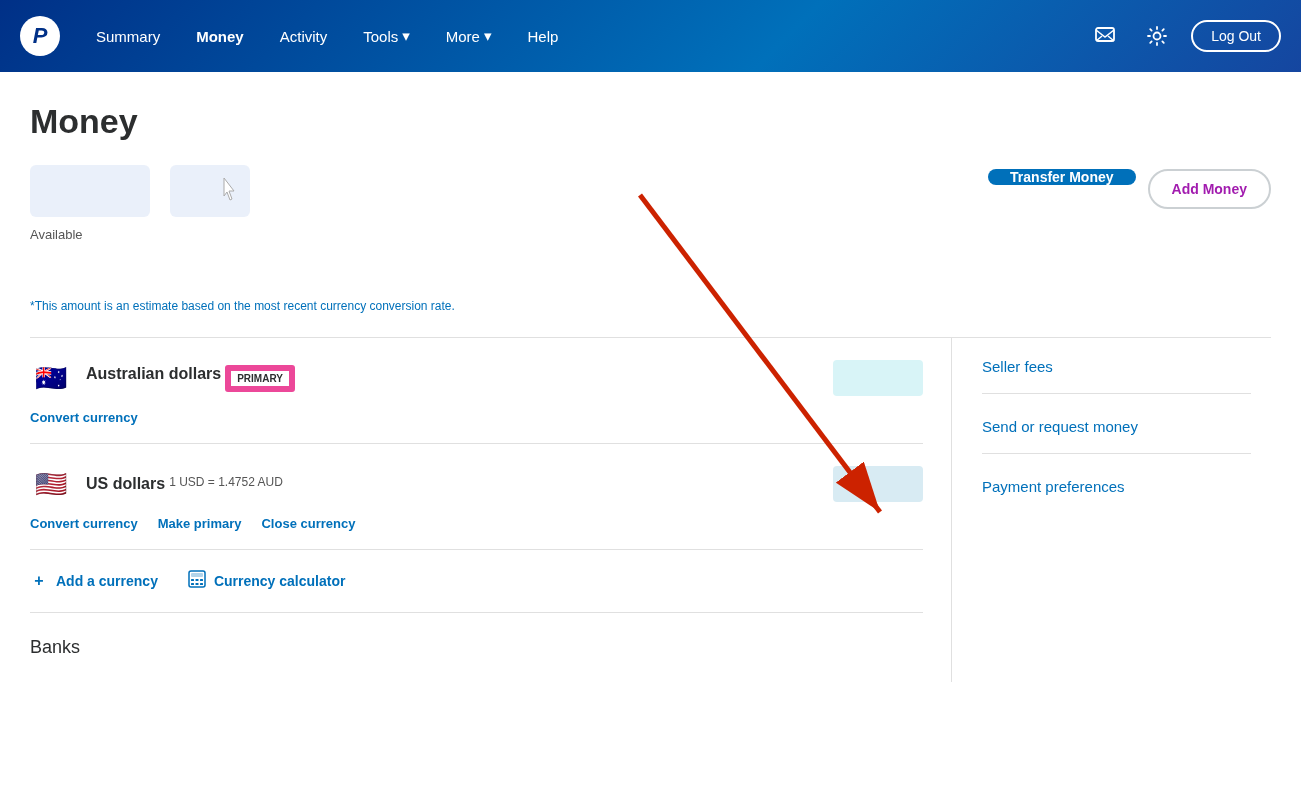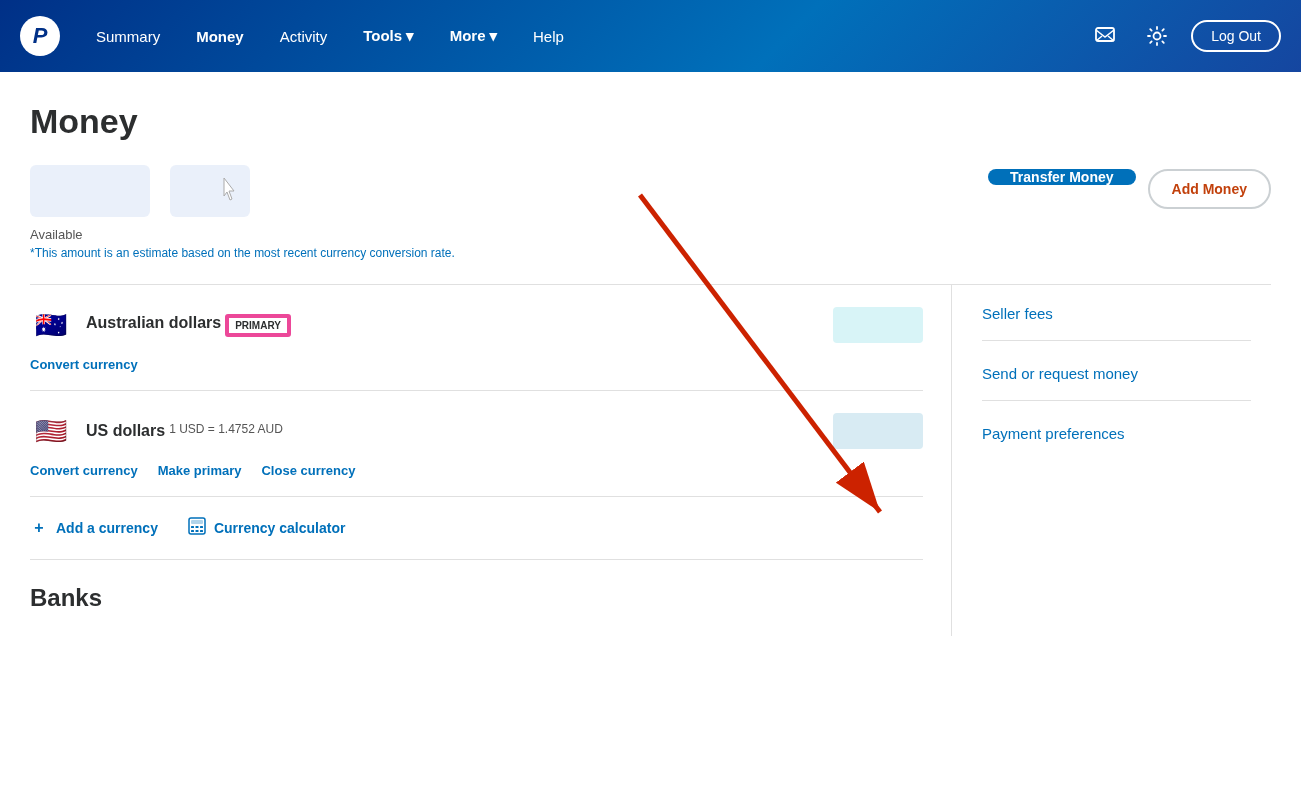--- a/index.html
+++ b/index.html
@@ -32,21 +32,21 @@
       color: #fff; text-decoration: none; font-size: 15px; padding: 0 18px; height: 88px;
       display: flex; align-items: center; cursor: pointer; white-space: nowrap;
       position: relative;
     }
     .nav-link.active { font-weight: bold; }
     .nav-link.active::after {
       content: '';
       position: absolute; bottom: 0; left: 18px; right: 18px; height: 3px;
       background: #fff; border-radius: 2px 2px 0 0;
     }
-    .nav-link-with-arrow { display: flex; gap: 4px; font-weight: bold; }
+    .nav-link-with-arrow { display: flex; align-items: center; gap: 4px; }
     .nav-right { display: flex; align-items: center; gap: 16px; margin-left: auto; }
     .nav-icon-btn {
       background: none; border: none; cursor: pointer; color: #fff;
       width: 36px; height: 36px; display: flex; align-items: center; justify-content: center;
       font-size: 20px; border-radius: 50%;
     }
     .logout-btn {
       border: 2px solid #fff; background: transparent; color: #fff;
       padding: 6px 18px; border-radius: 20px; font-size: 14px; cursor: pointer; font-weight: 500;
     }
@@ -59,29 +59,29 @@
     .balance-section {
       display: flex; align-items: flex-start; justify-content: space-between;
       border-bottom: 1px solid #e0e0e0; padding-bottom: 24px; margin-bottom: 0;
     }
     .balance-left { display: flex; flex-direction: column; }
     .balance-boxes { display: flex; gap: 20px; margin-bottom: 10px; }
     .balance-box-placeholder {
       width: 120px; height: 52px; background: #dce6f7; border-radius: 6px; opacity: 0.6;
     }
     .balance-box-placeholder.small { width: 80px; }
-    .available-label { font-size: 13px; color: #555; margin-bottom: 4px; }
-    .estimate-note { font-size: 12px; color: #0070ba; }
+    .available-label { font-size: 13px; color: #555; margin-bottom: 16px; }
+    .estimate-note { font-size: 12px; color: #0070ba; margin-top: 41px; }
     .balance-right { display: flex; gap: 12px; align-items: flex-start; padding-top: 4px; }
     .btn-transfer {
       background: #0070ba; color: #fff; border: none;
       padding: 0 22px; border-radius: 24px; font-size: 14px; font-weight: 600; cursor: pointer;
     }
     .btn-add-money {
-      background: #fff; color: #c2410c; border: 2px solid #cbd0d3;
+      background: #fff; color: #a21caf; border: 2px solid #cbd0d3;
       padding: 10px 22px; border-radius: 24px; font-size: 14px; font-weight: 600; cursor: pointer;
     }
 
     
     .currencies-wrapper {
       display: flex; gap: 0;
     }
     .currencies-left { flex: 1; }
     .currencies-right {
       width: 320px; padding: 20px 20px 20px 30px;
@@ -102,21 +102,21 @@
     .currency-header { display: flex; align-items: center; justify-content: space-between; margin-bottom: 10px; }
     .currency-info { display: flex; align-items: center; gap: 12px; }
     .currency-flag {
       width: 44px; height: 44px; border-radius: 50%; overflow: hidden;
       display: flex; align-items: center; justify-content: center; font-size: 26px;
     }
     .currency-name-wrap { display: flex; flex-direction: row; gap: 4px; }
     .currency-name { font-size: 16px; font-weight: 600; color: #2c2e2f; }
     .currency-rate { font-size: 12px; color: #555; }
     .primary-badge {
-      border: 4px solid #ec4899; color: #2c2e2f; font-size: 10px; font-weight: bold;
+      border: 6px solid #ec4899; color: #2c2e2f; font-size: 10px; font-weight: bold;
       padding: 2px 6px; border-radius: 3px; display: inline-block;
     }
     .currency-amount-placeholder {
       width: 90px; height: 36px; background: #b2eaf0; border-radius: 4px; opacity: 0.5;
     }
     .currency-actions { display: flex; gap: 20px; margin-top: 6px; }
     .currency-action-link {
       color: #0070ba; font-size: 13px; font-weight: 600; cursor: pointer; text-decoration: none;
     }
 
@@ -131,21 +131,21 @@
       background: none; border: none;
     }
     .add-currency-icon {
       width: 18px; height: 18px; display: flex; align-items: center; justify-content: center;
       color: #0070ba; font-size: 16px; font-weight: bold;
     }
     .calc-icon { font-size: 16px; }
 
     
     .banks-section { padding: 24px 0; }
-    .banks-title { font-size: 24px; font-weight: bold; color: #2c2e2f; }
+    .banks-title { font-size: 18px; font-weight: normal; color: #2c2e2f; }
 
     .page-wrapper { position: relative; }
   </style>
 </head>
 <body>
 
 <div class="page-wrapper" id="page-wrapper">
 
   <nav class="navbar">
     <div class="navbar-logo">

